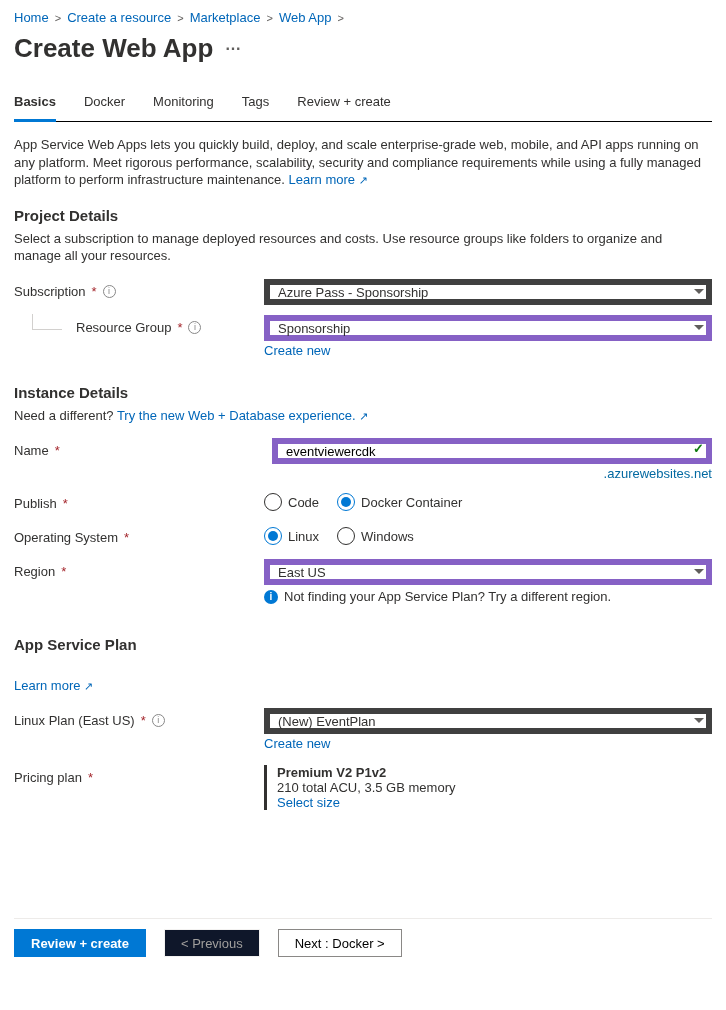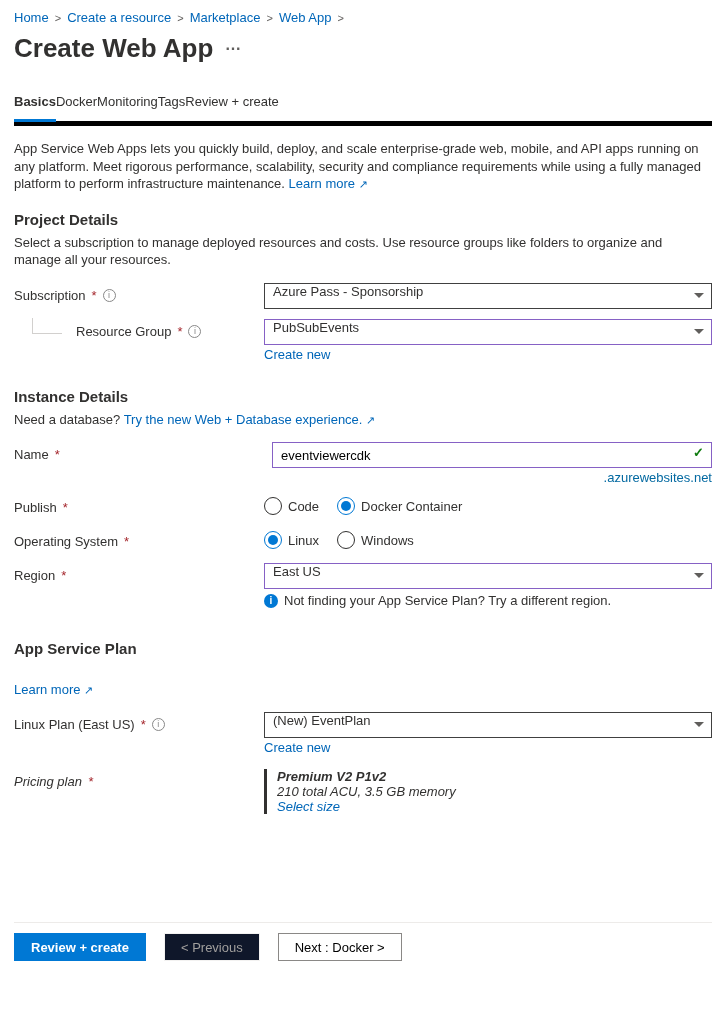--- a/index.html
+++ b/index.html
@@ -13,40 +13,40 @@
     background: #fff;
   }
   a, .link { color: #0066b8; text-decoration: none; cursor: pointer; }
 
   .breadcrumb { font-size: 13px; padding: 2px 0 6px 0; display:flex; align-items:center; flex-wrap:wrap; gap:6px; }
   .breadcrumb .sep { color: #605e5c; font-size: 11px; }
 
   h1.page-title { font-size: 26px; font-weight: 600; margin: 2px 0 24px 0; display:flex; align-items:center; gap:12px; }
   .more-dots { color:#605e5c; font-size:16px; cursor:pointer; }
 
-  .tabs { display:flex; border-bottom:5px solid #000000; margin-bottom:14px; }
+  .tabs { display:flex; gap:28px; border-bottom:1px solid #000000; margin-bottom:14px; }
   .tab { padding: 6px 0 10px 0; cursor:pointer; color:#323130; }
   .tab.active { border-bottom: 3px solid #0078d4; font-weight:600; margin-bottom:-1px;}
 
   p.intro { margin: 0 0 18px 0; line-height:1.35; }
 
   h3.section { font-size: 15px; font-weight:600; margin: 14px 0 6px 0; }
   p.section-desc { margin: 0 0 14px 0; line-height:1.35; }
 
   .form-row { display:flex; align-items:flex-start; margin-bottom: 10px; }
   .label-col { width: 250px; padding-top:5px; display:flex; align-items:center; gap:6px; }
   .control-col { flex:1; }
 
   .req { color:#a4262c; }
   .info-icon { display:inline-block; width:13px; height:13px; border:1px solid #888; border-radius:50%; font-size:9px; line-height:11px; text-align:center; color:#888; cursor:help; }
 
   select, .select, input.text {
     width: 100%;
     height: 26px;
-    border:1px solid #404040;
+    border:6px solid #404040;
     padding: 0 24px 0 8px;
     font-size:13px;
     font-family: inherit;
     background: #fff;
     appearance: none;
     position:relative;
   }
   .select-wrap { position:relative; }
   .select-wrap::after { content:""; position:absolute; right:8px; top:10px; border-left:5px solid transparent; border-right:5px solid transparent; border-top:5px solid #605e5c; pointer-events:none; }
   .select.purple, input.text.purple { border-color:#8661c5; }
@@ -136,29 +136,29 @@
 
 <div class="form-row" style="margin-bottom:2px;">
   <div class="label-col indent-line">
     <span class="indent"></span>
     <span>Resource Group</span>
     <span class="req">*</span>
     <span class="info-icon">i</span>
   </div>
   <div class="control-col">
     <div class="select-wrap">
-      <div class="select purple">PubSubEvents</div>
+      <div class="select purple">Sponsorship</div>
     </div>
   </div>
 </div>
 <div class="sub-row"><a>Create new</a></div>
 
 <h3 class="section" style="margin-top:26px;">Instance Details</h3>
 <p class="section-desc">
-  <span>Need a database? </span>
+  <span>Need a different? </span>
   <a><span>Try the new Web + Database experience.</span> <span class="ext-icon">↗</span></a>
 </p>
 
 <div class="form-row" style="margin-bottom:2px;">
   <div class="label-col">
     <span>Name</span>
     <span class="req">*</span>
   </div>
   <div class="control-col check-wrap">
     <input class="text purple green-check" value="eventviewercdk" style="">
@@ -233,21 +233,21 @@
     <span class="info-icon">i</span>
   </div>
   <div class="control-col">
     <div class="select-wrap">
       <div class="select">(New) EventPlan</div>
     </div>
   </div>
 </div>
 <div class="sub-row"><a>Create new</a></div>
 
-<div class="form-row" style="margin-top:14px;font-style:italic;">
+<div class="form-row" style="margin-top:14px;">
   <div class="label-col">
     <span>Pricing plan</span>
     <span class="req">*</span>
   </div>
   <div class="control-col">
     <div class="plan-block">
       <div class="title">Premium V2 P1v2</div>
       <div>210 total ACU, 3.5 GB memory</div>
       <a>Select size</a>
     </div>

